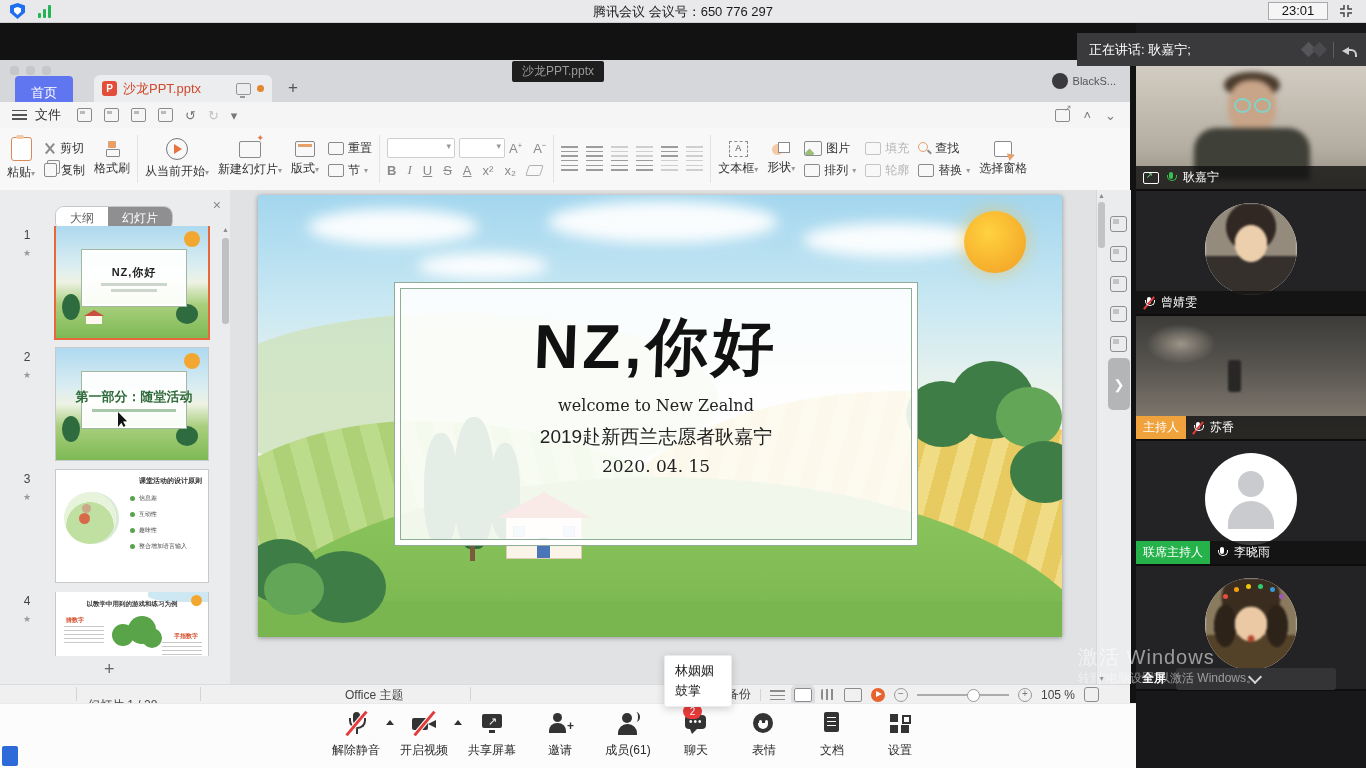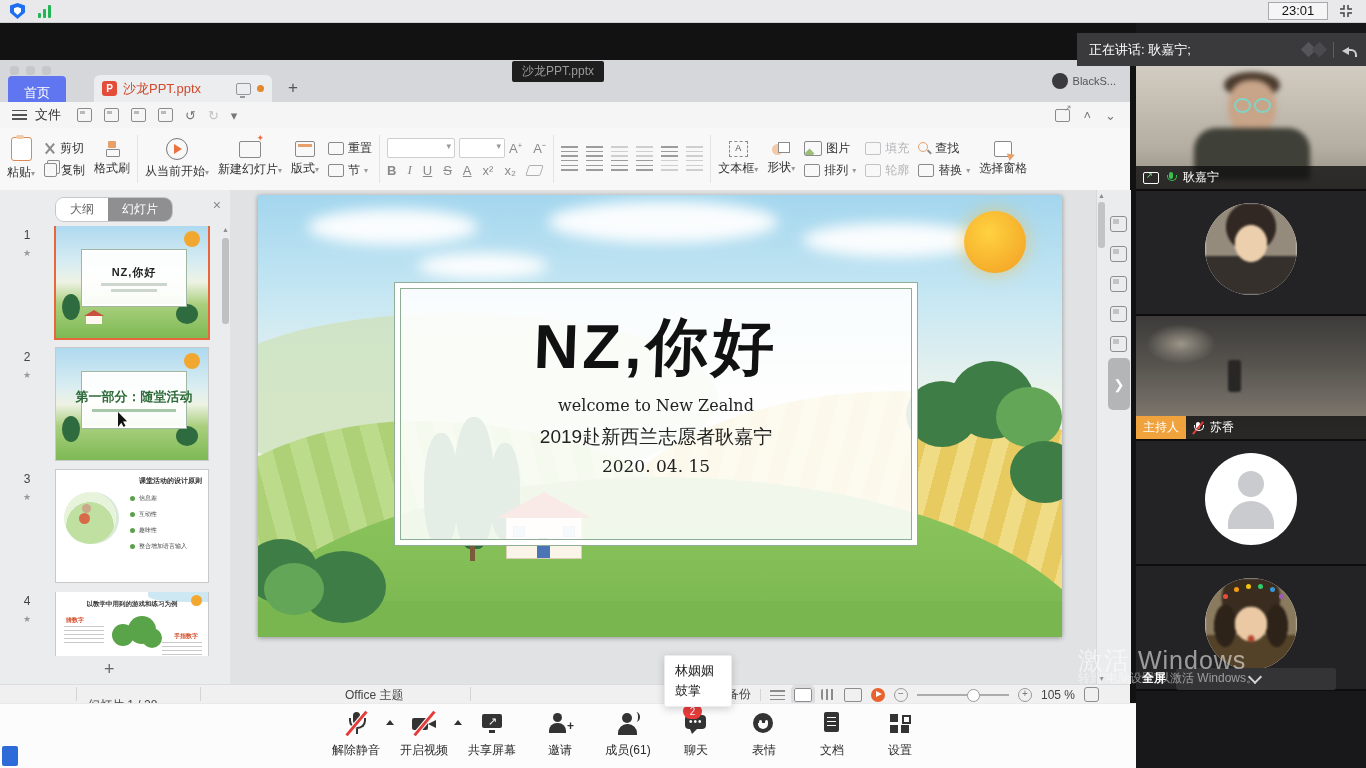--- a/index.html
+++ b/index.html
@@ -15,21 +15,21 @@
   .timebox{position:absolute;right:38px;top:2px;width:58px;height:16px;border:1px solid #a9a9ab;background:#f5f5f6;font-size:13px;color:#111;text-align:center;line-height:16px;}
   .collapse-ic{position:absolute;right:12px;top:3px;width:16px;height:16px;}
   
   .desktop{position:absolute;left:0;top:22px;width:1136px;height:746px;background:#121212;}
   .share-banner{position:absolute;left:512px;top:61px;background:#1e1e1e;color:#9b9b9b;font-size:12px;padding:2px 10px;border-radius:2px;z-index:30;}
   
   .wps{position:absolute;left:0;top:60px;width:1130px;height:643px;background:#f2f2f3;}
   .tabbar{position:absolute;left:0;top:0;width:100%;height:42px;background:#d6d7da;}
   .windots{position:absolute;left:10px;top:6px;display:flex;gap:7px;}
   .windots i{width:9px;height:9px;border-radius:3px;background:#c6c7c9;}
-  .homebtn{position:absolute;left:8px;top:16px;width:58px;height:33px;background:#6076f0;border-radius:4px;color:#fff;font-size:13px;display:flex;align-items:center;justify-content:center;}
+  .homebtn{position:absolute;left:15px;top:16px;width:58px;height:33px;background:#6076f0;border-radius:4px;color:#fff;font-size:13px;display:flex;align-items:center;justify-content:center;}
   .doctab{position:absolute;left:94px;top:15px;width:178px;height:27px;background:#ecedef;border-radius:6px 6px 0 0;display:flex;align-items:center;gap:6px;padding:0 8px;box-sizing:border-box;}
   .picon{width:15px;height:15px;background:#e34d3a;border-radius:3px;color:#fff;font-size:10px;font-weight:bold;display:flex;align-items:center;justify-content:center;}
   .docname{color:#cf4a2d;font-size:13px;white-space:nowrap;}
   .monic{width:13px;height:10px;border:1.5px solid #97979b;border-radius:2px;margin-left:auto;position:relative;}
   .monic::after{content:"";position:absolute;left:3px;bottom:-4px;width:5px;height:2px;background:#97979b;}
   .odot{width:7px;height:7px;border-radius:50%;background:#e2882f;}
   .plustab{position:absolute;left:288px;top:18px;font-size:17px;color:#555;}
   .account{position:absolute;right:14px;top:13px;display:flex;align-items:center;gap:5px;font-size:11px;color:#555;}
   .avmini{width:16px;height:16px;border-radius:50%;background:#3a3a3e;}
   
@@ -89,21 +89,21 @@
   .ri-pic::after{content:"";position:absolute;left:1px;bottom:-2px;width:7px;height:7px;background:#9bbf78;transform:rotate(45deg);}
   .ri-find{width:13px;height:13px;position:relative;}
   .ri-find::before{content:"";position:absolute;left:0;top:0;width:8px;height:8px;border:1.5px solid #e8a06a;border-radius:50%;}
   .ri-find::after{content:"";position:absolute;left:9px;top:9px;width:5px;height:1.5px;background:#8a8a8c;transform:rotate(45deg);}
   .gray{color:#b4b4b6;}
   .ri-sel{width:16px;height:14px;border:1.5px solid #8a8a8c;border-radius:2px;position:relative;background:#fff;}
   .ri-sel::after{content:"";position:absolute;right:-4px;bottom:-4px;border-left:7px solid #e8a06a;border-top:4px solid transparent;border-bottom:4px solid transparent;transform:rotate(-20deg);}
   
   .workspace{position:absolute;left:0;top:130px;width:100%;height:494px;}
   .lpanel{position:absolute;left:0;top:0;width:230px;height:494px;background:#ebeced;border-right:1px solid #d8d8da;}
-  .ptoggle{position:absolute;left:55px;top:7px;display:flex;border:1px solid #c6c6c8;border-radius:9px;overflow:hidden;font-size:12px;}
+  .ptoggle{position:absolute;left:55px;top:16px;display:flex;border:1px solid #c6c6c8;border-radius:9px;overflow:hidden;font-size:12px;}
   .ptoggle .seg{padding:3px 14px;}
   .seg.outline{background:#fff;color:#666;}
   .seg.slides{background:#8f8f92;color:#fff;}
   .pclose{position:absolute;right:9px;top:8px;color:#888;font-size:14px;line-height:14px;}
   .thumbs{position:absolute;left:0;top:36px;width:222px;bottom:28px;overflow:hidden;}
   .trow{position:relative;margin-bottom:10px;height:112px;}
   .trow.cut{height:70px;overflow:hidden;}
   .t-num{position:absolute;left:20px;top:2px;font-size:12px;color:#444;text-align:center;width:14px;}
   .t-star{display:block;font-size:9px;color:#9a9a9c;margin-top:6px;}
   .t-frame{position:absolute;left:56px;top:0;width:152px;height:112px;background:#fff;box-shadow:0 0 0 1px #c9c9cb;overflow:hidden;}
@@ -263,34 +263,35 @@
     radial-gradient(ellipse 20% 38% at 22% 52%,#2e2319 0 60%,transparent 62%),
     radial-gradient(ellipse 20% 38% at 78% 52%,#2e2319 0 60%,transparent 62%),
     radial-gradient(circle at 50% 22%,#3a2d20 0 34%,transparent 35%),
     linear-gradient(180deg,#8a7a5e 0 62%,#544228 62%);}
   .hb{position:absolute;left:18px;top:16px;width:5px;height:5px;border-radius:50%;background:#e74c3c;box-shadow:11px -7px 0 #f39c12,23px -10px 0 #f1c40f,35px -10px 0 #2ecc71,47px -7px 0 #3498db,56px 0 0 #9b59b6;}
   .ph::before{content:"";position:absolute;left:33px;top:18px;width:26px;height:26px;border-radius:50%;background:#c9cbce;}
   .ph::after{content:"";position:absolute;left:23px;top:48px;width:46px;height:28px;border-radius:23px 23px 0 0;background:#c9cbce;}
   .fsbar{position:absolute;left:40px;top:646px;width:160px;height:22px;background:#343436;border-radius:3px;z-index:30;}
   .fsbar .ch{position:absolute;left:74px;top:4px;width:8px;height:8px;border-left:2px solid #d3d3d3;border-bottom:2px solid #d3d3d3;transform:rotate(-45deg);}
   .fslabel{position:absolute;left:6px;top:648px;color:#fff;font-size:12px;font-weight:bold;z-index:31;}
-  .wm1{position:absolute;left:1078px;top:644px;font-size:25px;color:rgba(255,255,255,.55);z-index:60;pointer-events:none;letter-spacing:1px;}
+  .wm1{position:absolute;left:1078px;top:644px;font-size:20px;color:rgba(255,255,255,.55);z-index:60;pointer-events:none;letter-spacing:1px;}
   .wm2{position:absolute;left:1078px;top:670px;font-size:12px;color:rgba(255,255,255,.5);z-index:60;pointer-events:none;white-space:nowrap;}
   .cornerblue{position:absolute;left:2px;top:746px;width:16px;height:20px;background:#2e6bd8;border-radius:2px;z-index:25;}
 </style>
 </head>
 <body>
 
 <div class="sysbar">
   <span class="shield"></span>
   <span class="sig">
       <i></i>
       <i></i>
       <i></i>
     </span>
+  <div class="systitle">腾讯会议 会议号：650 776 297</div>
   <div class="timebox">23:01</div>
   <span class="collapse-ic">
     <svg width="16" height="16">
         <path d="M6 2V6H2 M10 2V6H14 M6 14V10H2 M10 14V10H14" stroke="#444" stroke-width="1.5" fill="none"></path>
       </svg>
   </span>
 </div>
 
 <div class="desktop"></div>
 <div class="share-banner">沙龙PPT.pptx</div>
@@ -724,36 +725,47 @@
         <div class="namebar">
           <span class="nshare"></span>
           <span class="nm" style="--c: #35c24d;"></span>
           <span class="participant-name">耿嘉宁</span>
         </div>
       </div>
       <div class="tile" style="top: 169px;">
         <div class="avc av1">
           <div class="av-img"></div>
         </div>
+        <div class="namebar">
+          <span class="nm">
+            <span class="ms"></span>
+          </span>
+          <span class="participant-name">曾婧雯</span>
+        </div>
       </div>
       <div class="tile" style="top: 294px;">
         <div class="v2">
           <div class="light"></div>
           <div class="fig2"></div>
         </div>
         <div class="namebar">
           <span class="pbadge" style="background: rgb(240, 162, 60);">主持人</span>
           <span class="nm">
             <span class="ms"></span>
           </span>
           <span class="participant-name">苏香</span>
         </div>
       </div>
       <div class="tile" style="top: 419px;">
         <div class="avc ph"></div>
+        <div class="namebar">
+          <span class="pbadge" style="background: rgb(38, 178, 75);">联席主持人</span>
+          <span class="nm"></span>
+          <span class="participant-name">李晓雨</span>
+        </div>
       </div>
       <div class="tile" style="top: 544px;">
         <div class="avc av2">
           <div class="av-img"></div>
           <div class="hb"></div>
         </div>
       </div>
     </div>
   <div class="fslabel">全屏</div>
   <div class="fsbar">

